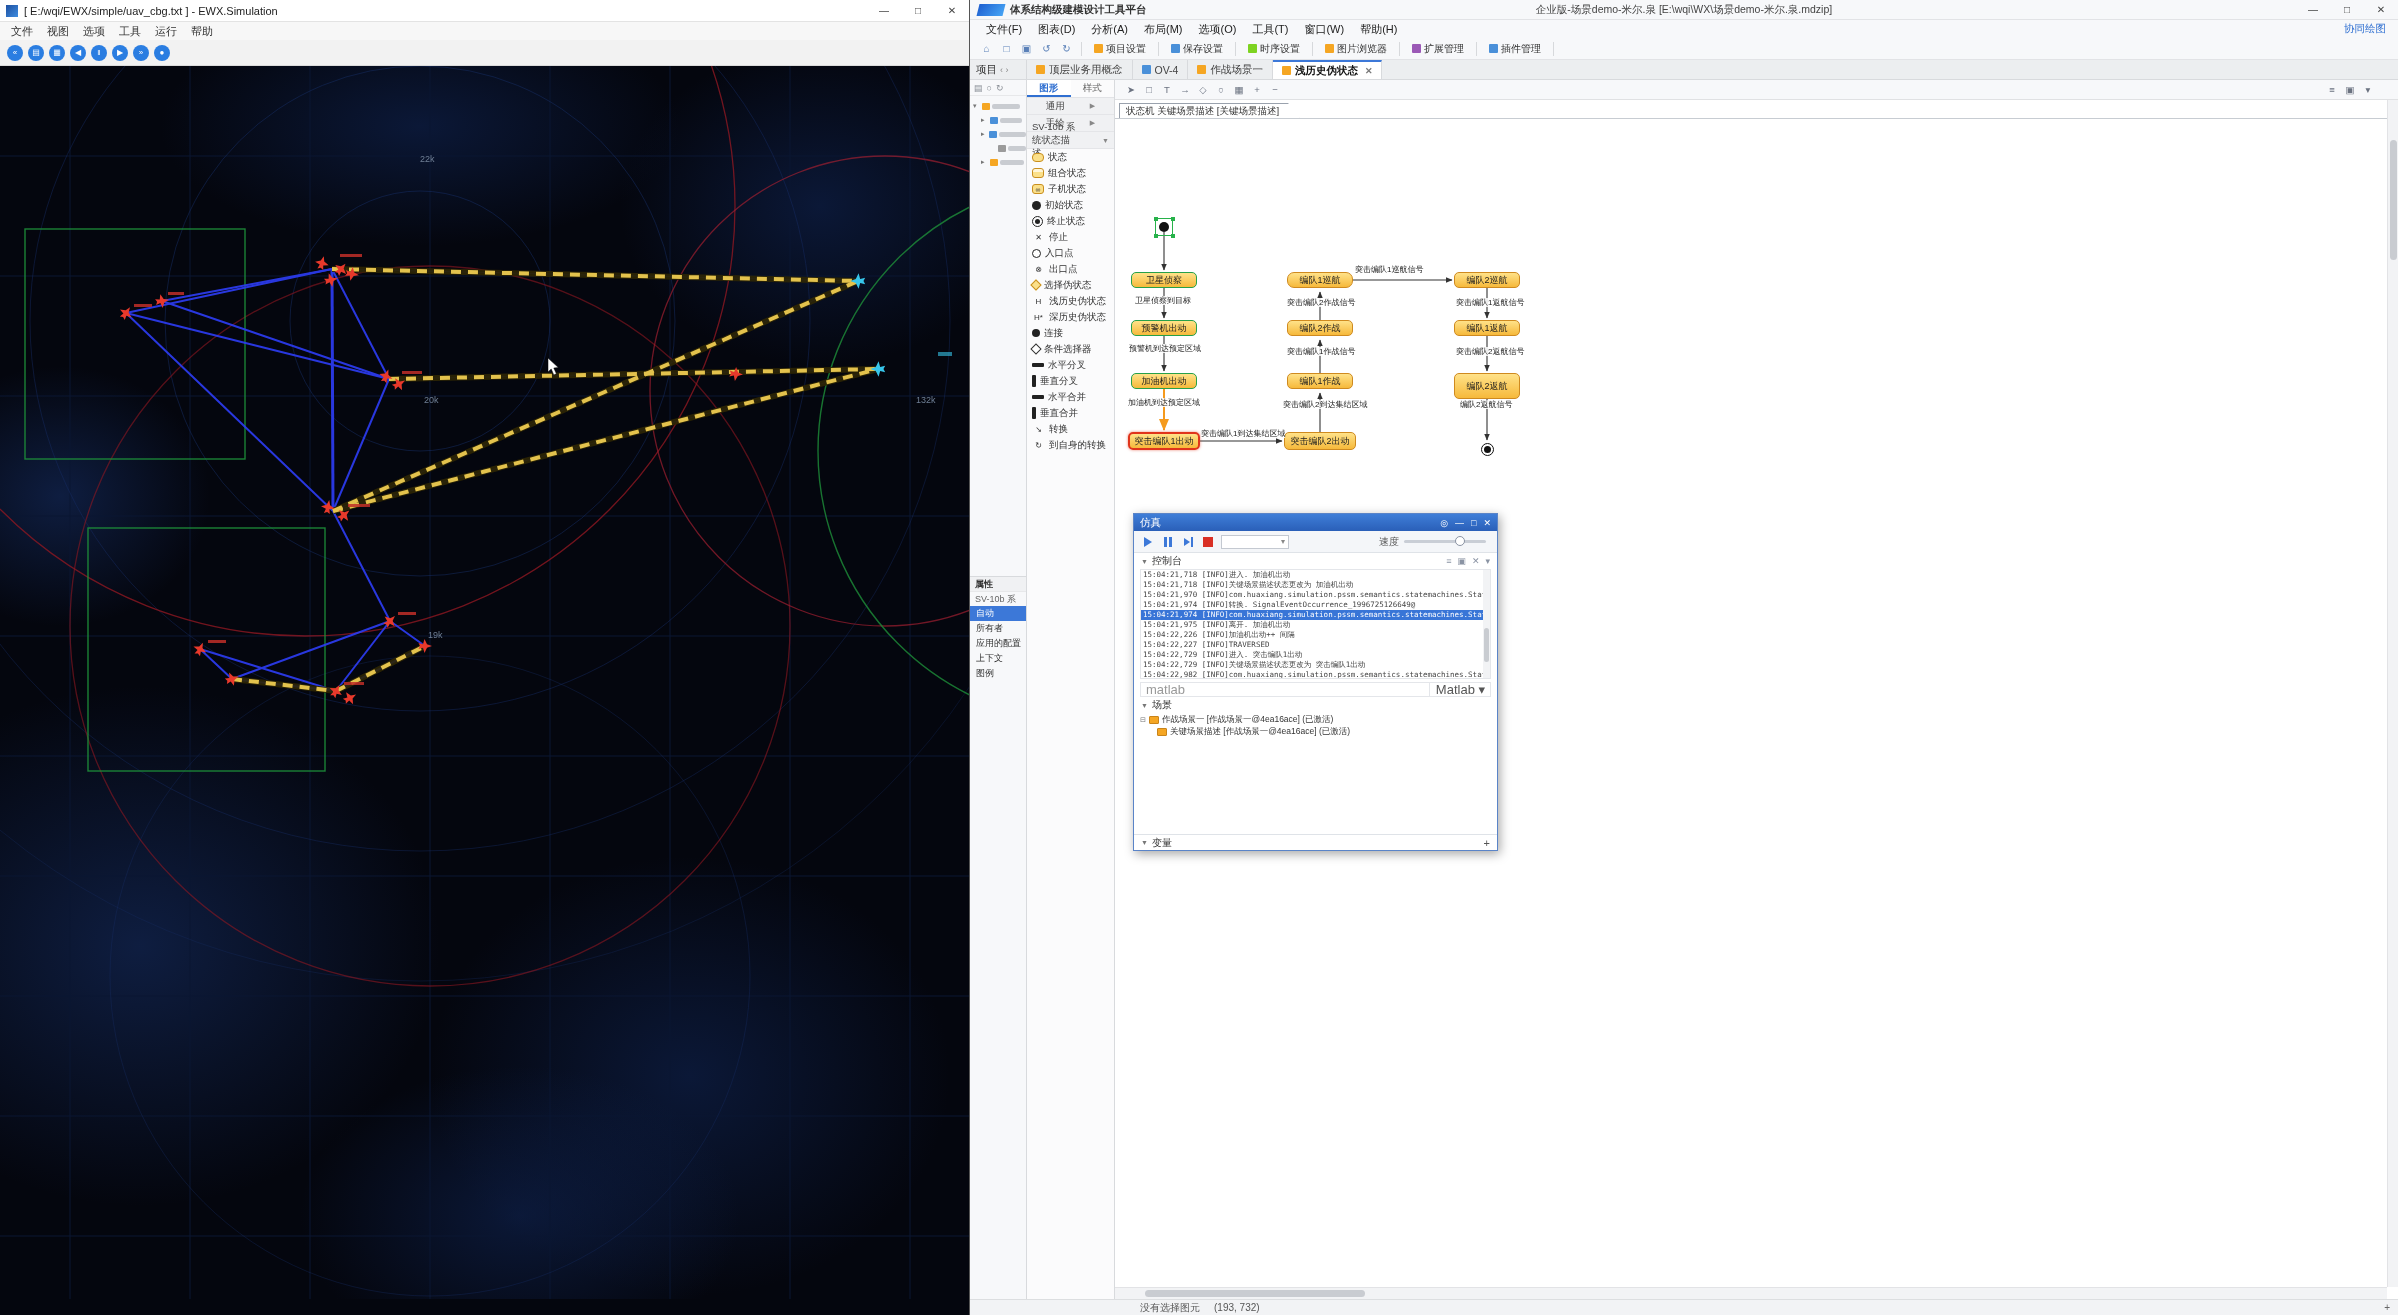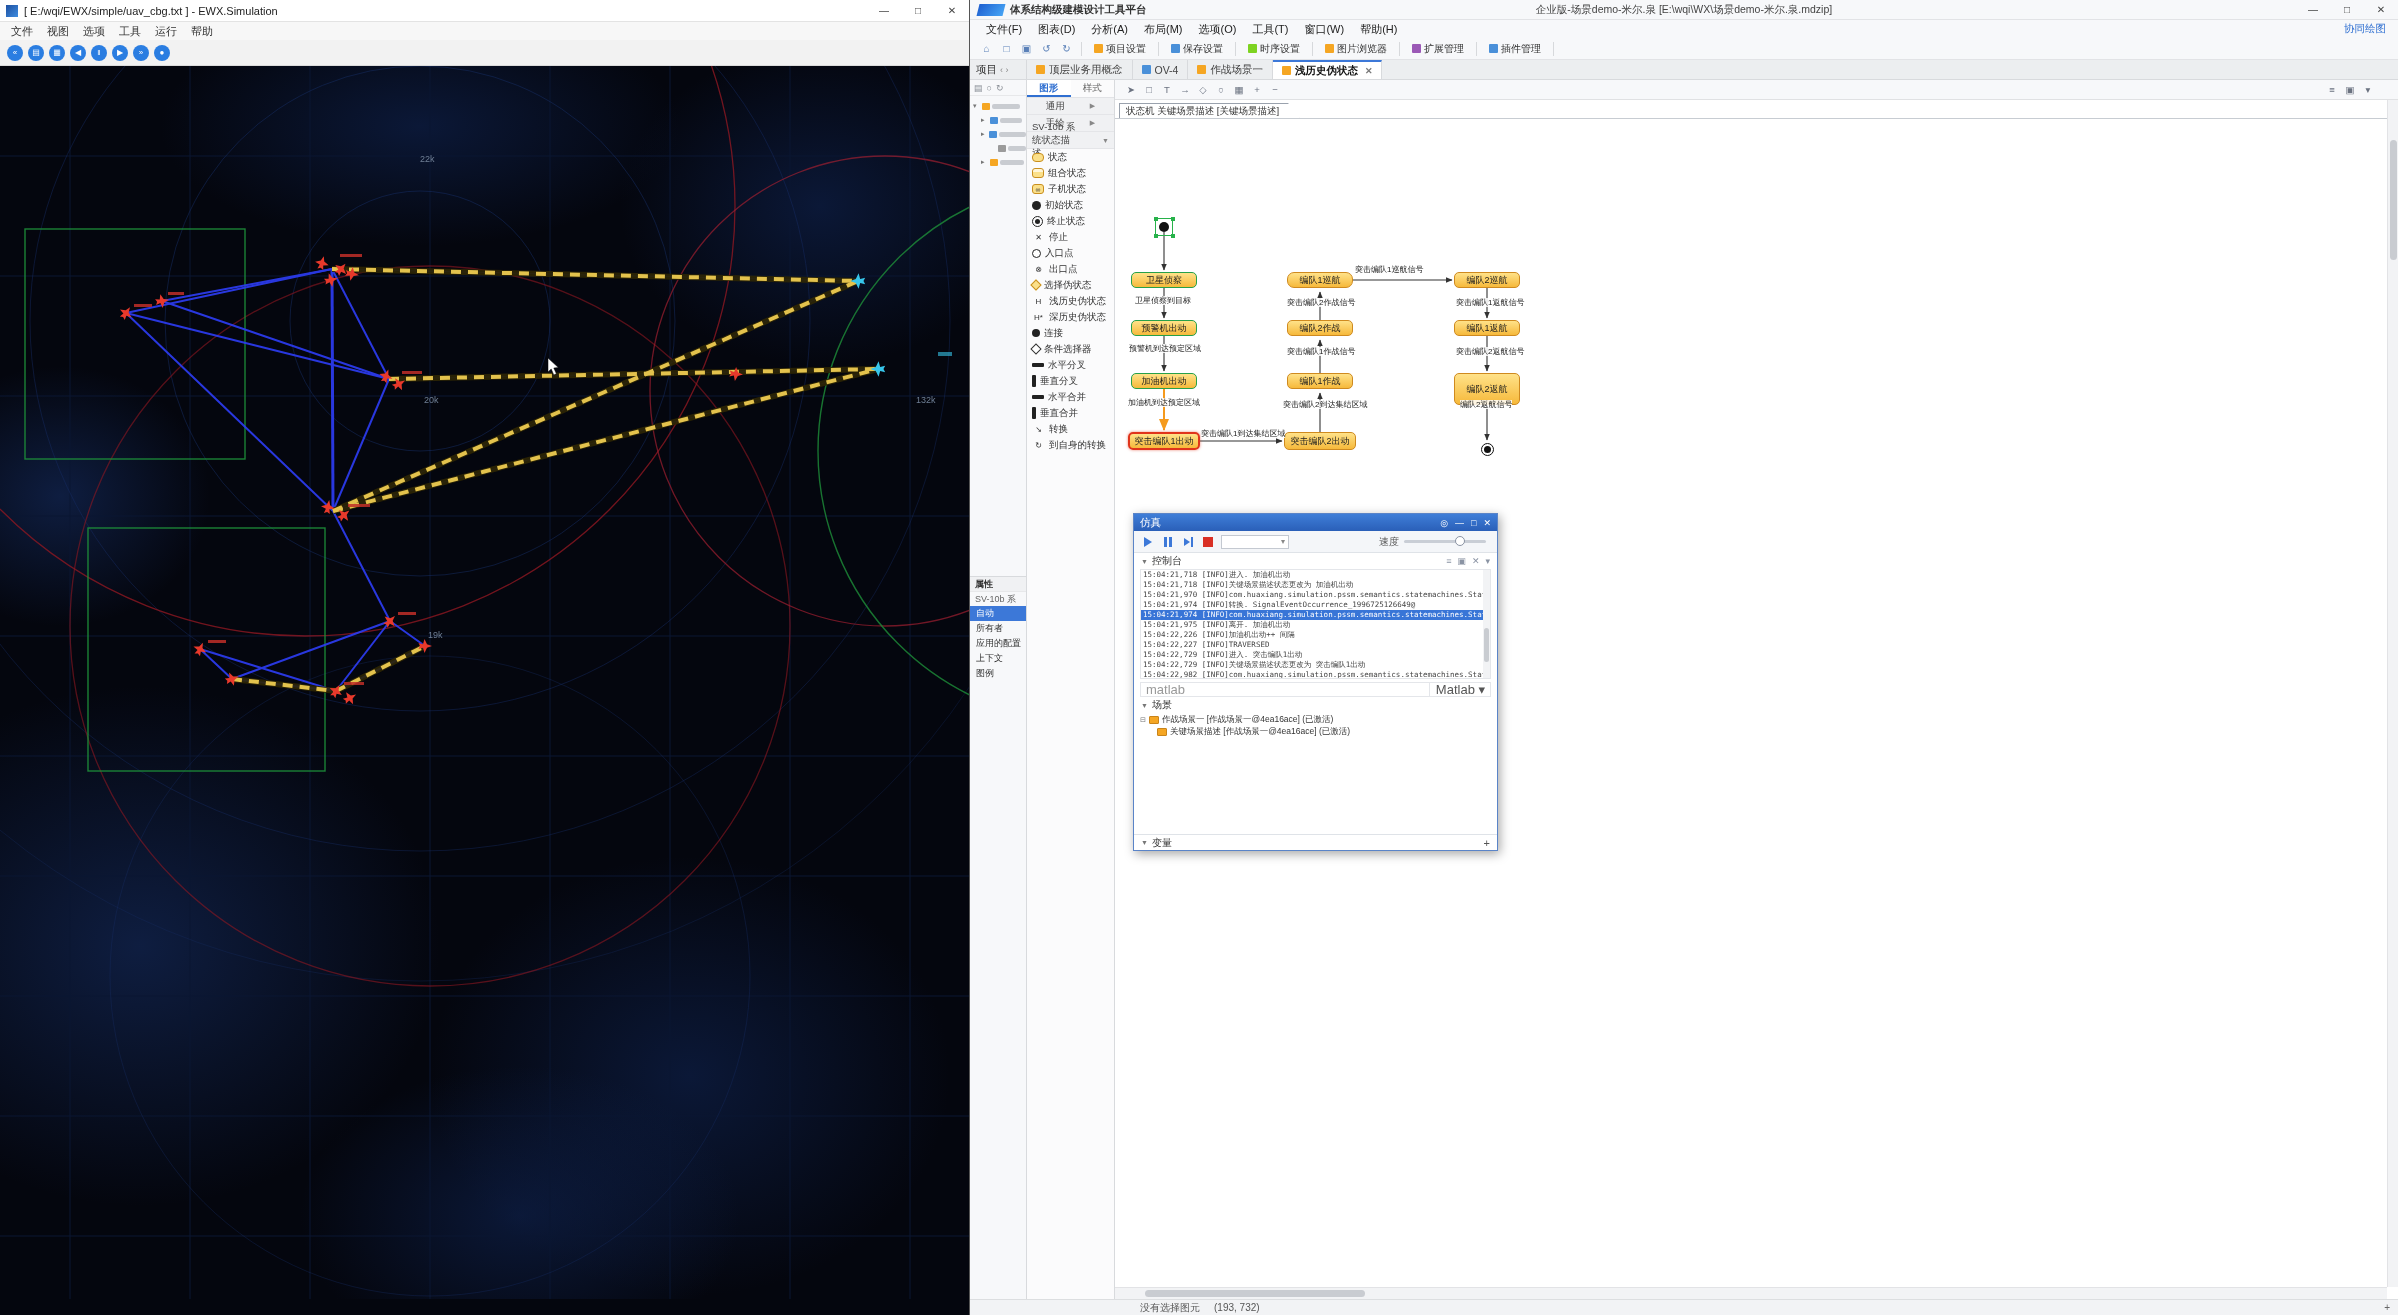--- a/index.html
+++ b/index.html
@@ -616,21 +616,21 @@
               <div class="state visited" style="left: 16px; top: 172px; width: 66px; height: 16px;">卫星侦察</div>
               <div class="state visited" style="left: 16px; top: 220px; width: 66px; height: 16px;">预警机出动</div>
               <div class="state visited" style="left: 16px; top: 273px; width: 66px; height: 16px;">加油机出动</div>
               <div class="state active" style="left: 13px; top: 332px; width: 72px; height: 18px;">突击编队1出动</div>
               <div class="state " style="left: 172px; top: 172px; width: 66px; height: 16px; border-radius: 7px;">编队1巡航</div>
               <div class="state " style="left: 172px; top: 220px; width: 66px; height: 16px;">编队2作战</div>
               <div class="state " style="left: 172px; top: 273px; width: 66px; height: 16px;">编队1作战</div>
               <div class="state " style="left: 169px; top: 332px; width: 72px; height: 18px;">突击编队2出动</div>
               <div class="state " style="left: 339px; top: 172px; width: 66px; height: 16px;">编队2巡航</div>
               <div class="state " style="left: 339px; top: 220px; width: 66px; height: 16px;">编队1返航</div>
-              <div class="state " style="left: 339px; top: 273px; width: 66px; height: 32px; text-align: right;">编队2返航</div>
+              <div class="state " style="left: 339px; top: 273px; width: 66px; height: 26px; text-align: right;">编队2返航</div>
               <div class="final-ring" style="left: 366px; top: 343px;"></div>
               <span class="tlabel" style="left: 20px; top: 196px;">卫星侦察到目标</span>
               <span class="tlabel" style="left: 14px; top: 244px;">预警机到达预定区域</span>
               <span class="tlabel" style="left: 13px; top: 298px;">加油机到达预定区域</span>
               <span class="tlabel" style="left: 86px; top: 329px;">突击编队1到达集结区域</span>
               <span class="tlabel" style="left: 168px; top: 300px;">突击编队2到达集结区域</span>
               <span class="tlabel" style="left: 172px; top: 247px;">突击编队1作战信号</span>
               <span class="tlabel" style="left: 172px; top: 198px;">突击编队2作战信号</span>
               <span class="tlabel" style="left: 240px; top: 165px;">突击编队1巡航信号</span>
               <span class="tlabel" style="left: 341px; top: 198px;">突击编队1返航信号</span>

